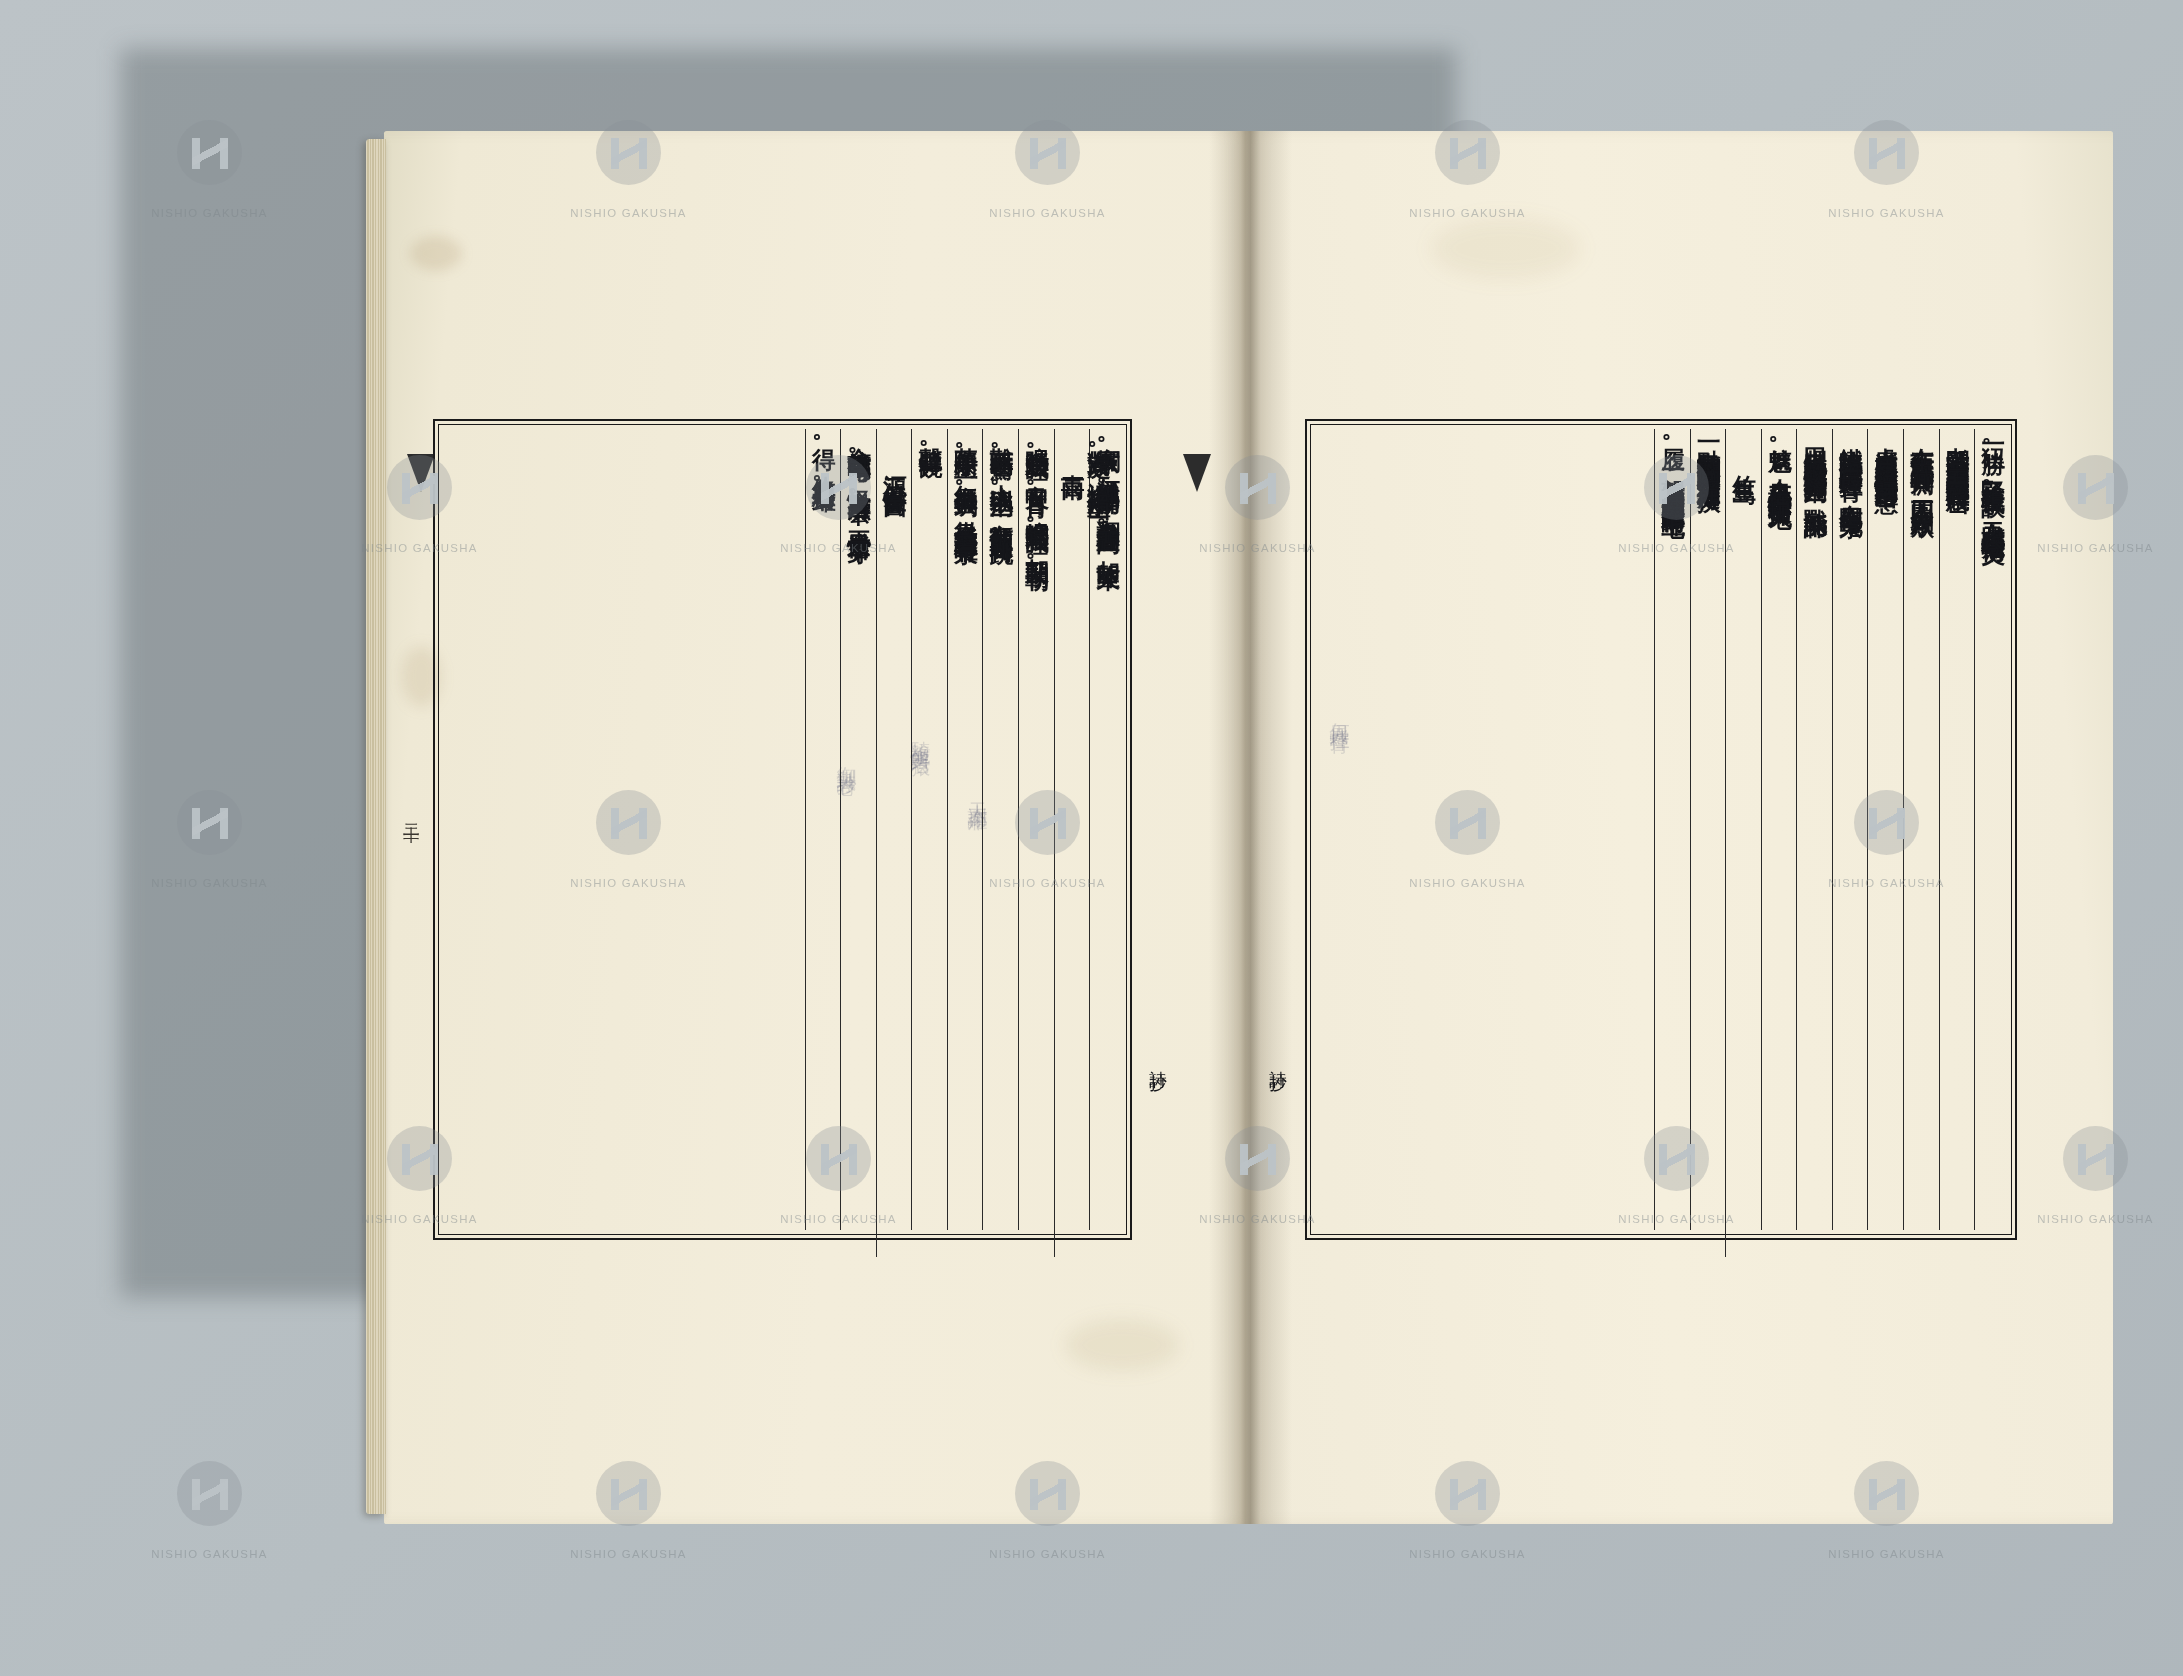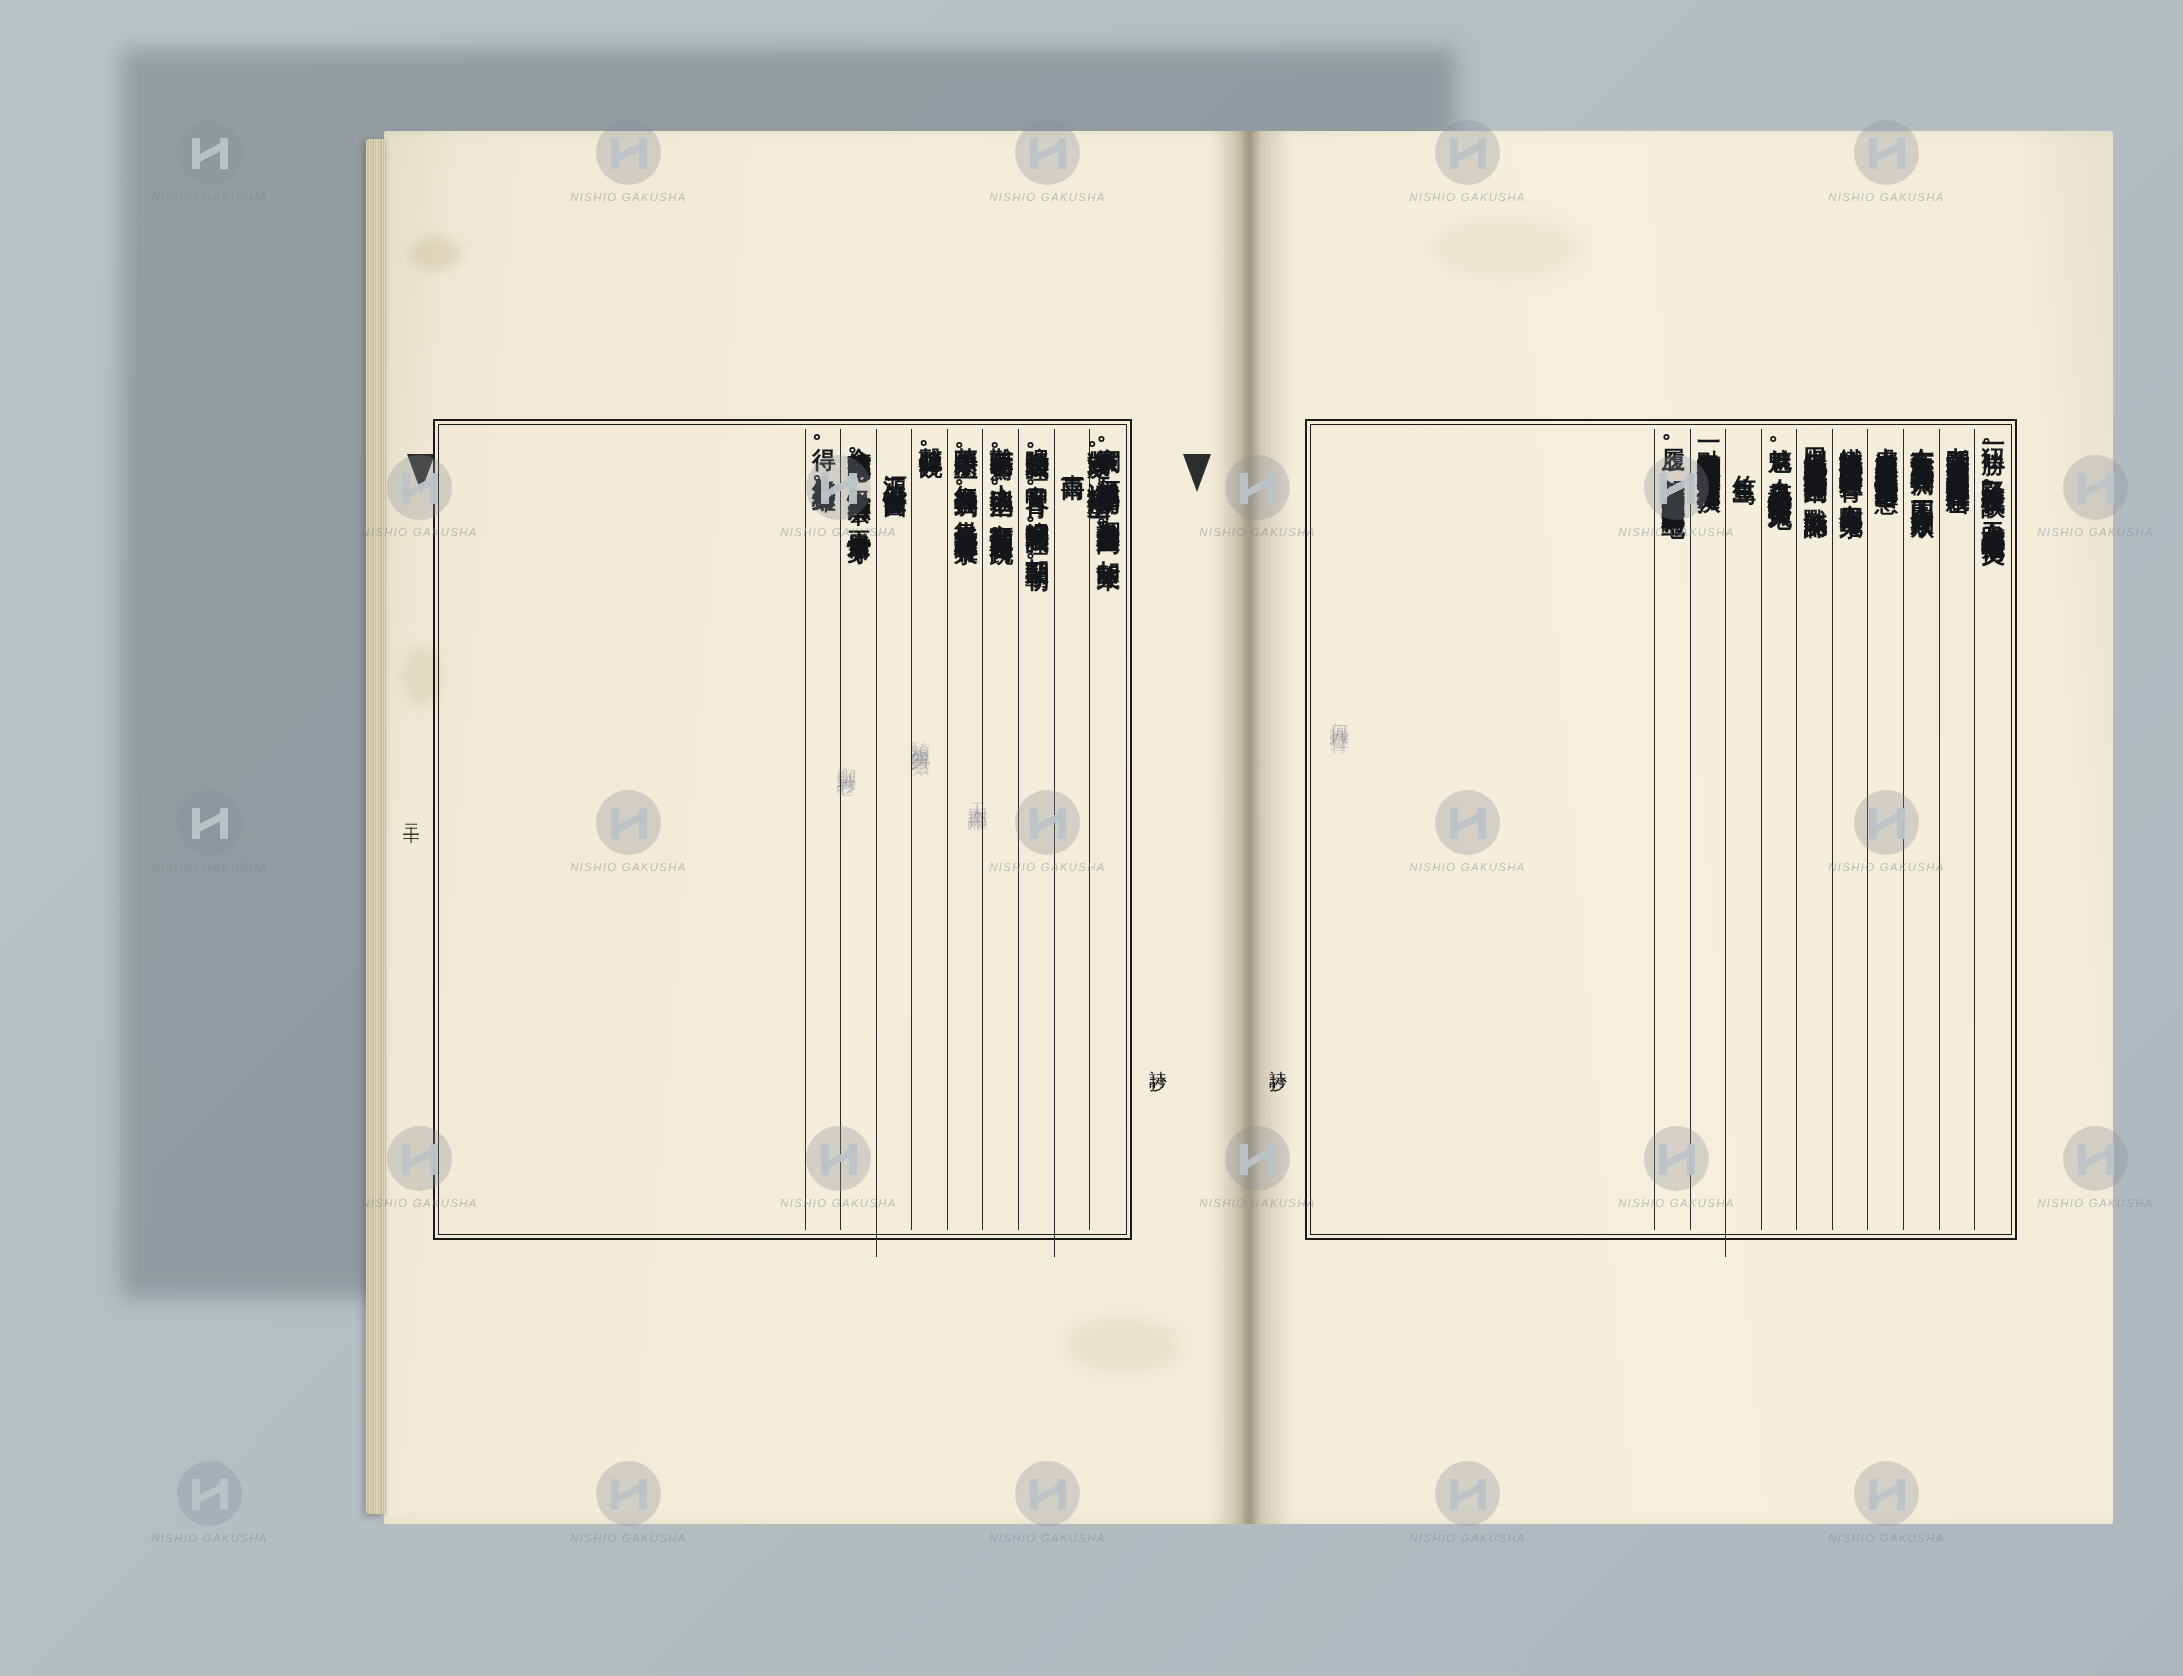--- a/index.html
+++ b/index.html
@@ -53,26 +53,25 @@
   }
   .wm .mark::after {
     content: "";
     position: absolute;
     left: 15px; top: 17.5px;
     width: 36px; height: 31px;
     background:
       linear-gradient(-28deg, transparent 44%, rgba(188,195,199,0.95) 44%, rgba(188,195,199,0.95) 60%, transparent 60%);
   }
   .wm .wmtext {
-    margin-top: 6px;
+    margin-top: 22px;
     font-size: 11.4px;
     letter-spacing: 1.3px;
     color: rgba(125,133,138,0.45);
     font-family: "Liberation Sans", sans-serif;
-    font-style: italic;
   }
 
   
   #book-shadow {
     position: absolute;
     left: 109px;
     top: 39px;
     width: 1336px;
     height: 1249px;
     background: rgba(60,68,74,0.30);

